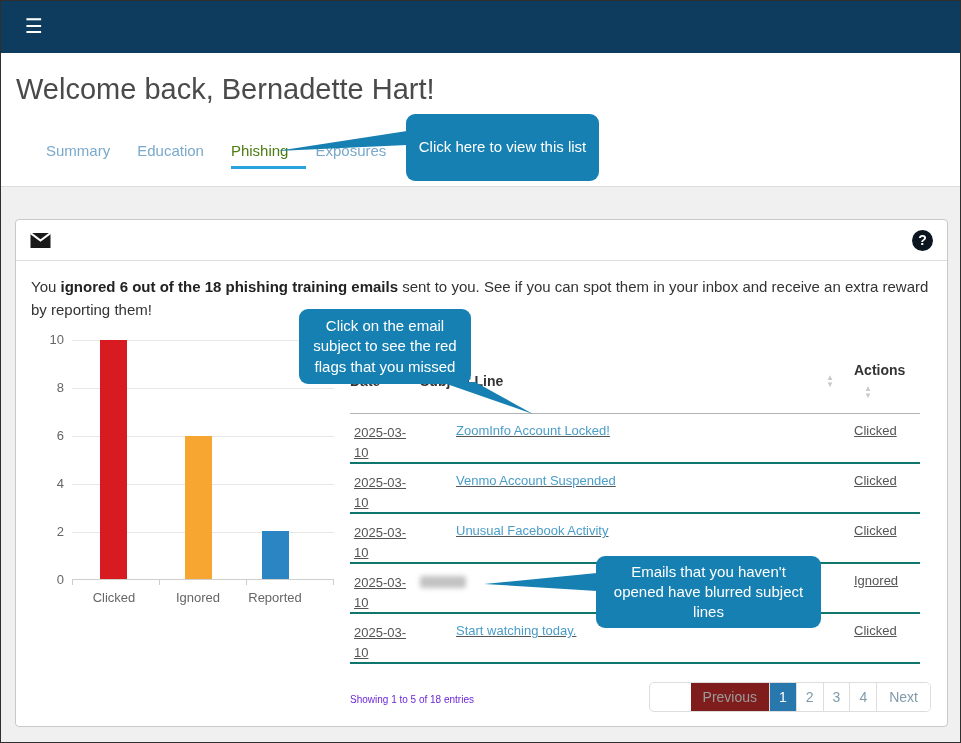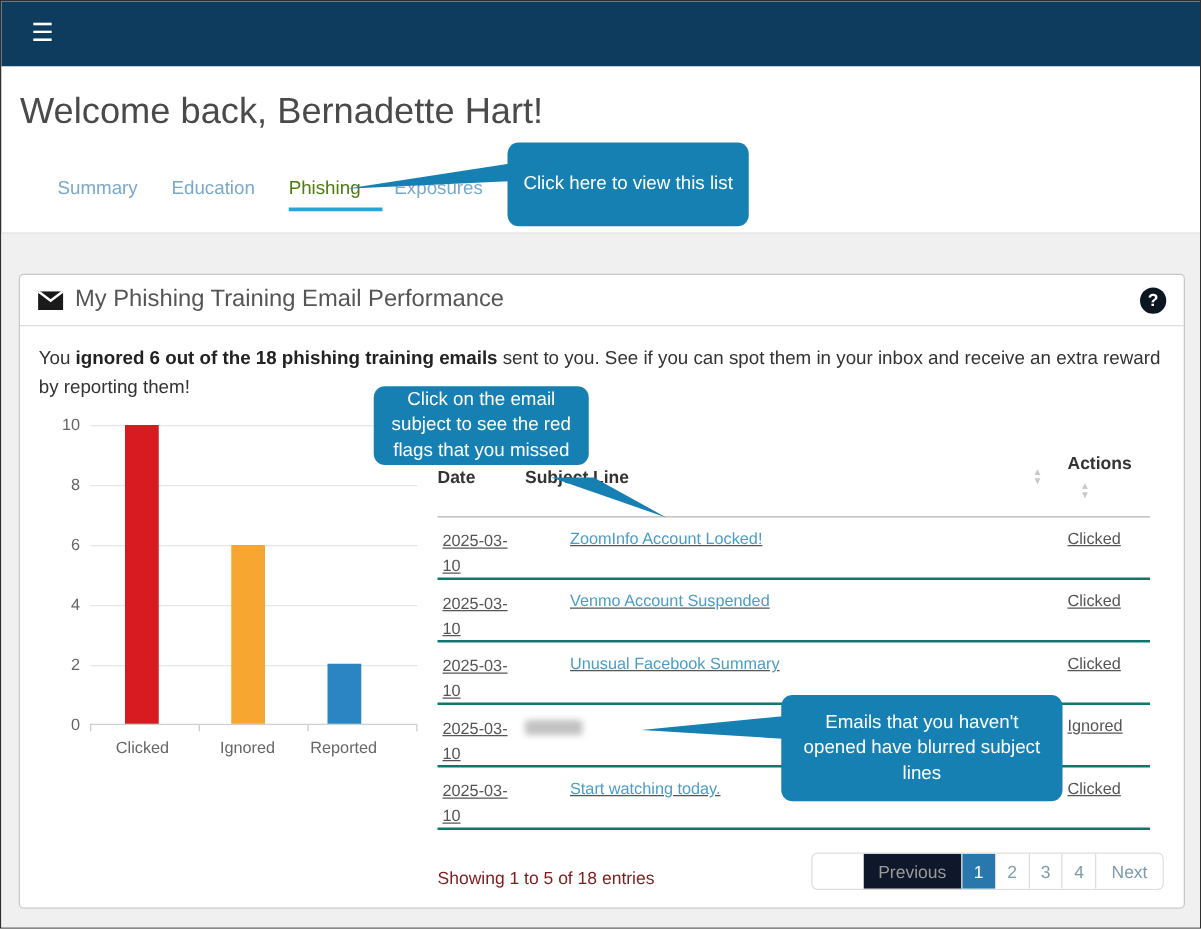--- a/index.html
+++ b/index.html
@@ -53,40 +53,40 @@
   .sort { display:inline-flex; flex-direction:column; color:#c9c9c9; font-size:8px; line-height:7px;
           cursor:pointer; }
   td { font-size:13px; color:#555; padding:9px 0 0; height:48px; vertical-align:top;
        border-bottom:2px solid #0f766e;text-decoration:underline; }
   td.date { padding-left:4px; line-height:1.5; }
   td.actions { padding-left:14px; }
   a.subject { color:#4a9dc8; text-decoration:none; cursor:pointer;margin-left:36px; }
   .blurred { display:inline-block; width:46px; height:12px; background:#909090; border-radius:2px;
              filter:blur(2.5px); opacity:.55; margin-top:3px; }
 
-  .table-footer-text { position:absolute; left:334px; top:474px; font-size:14px; color:#7f1d1d; }
+  .table-footer-text { position:absolute; left:334px; top:474px; font-size:10px; color:#6d28d9; }
   .pagination { position:absolute; right:16px; top:462px; display:inline-flex; border:1px solid #ddd;
                 border-radius:5px; overflow:hidden; background:#fff; }
   .page-item { font-size:14px; padding:6px 12px; color:#7f9aab; border-left:1px solid #ddd; cursor:pointer;
                background:#fff; }
   .page-item:first-child { border-left:none; }
   .page-item.num { padding:6px 9px; }
-  .page-item.prev { background:#0f172a; color:#9b9b9b;margin-left:41px; }
+  .page-item.prev { background:#7f1d1d; color:#9b9b9b;margin-left:41px; }
   .page-item.active { background:#2878ad; color:#fff; }
 
   
   .callout { position:absolute; background:#1780b2; color:#fff; font-size:15px; text-align:center;
              border-radius:9px; display:flex; align-items:center; justify-content:center;
              line-height:1.35; z-index:5; padding:4px 10px; }
   .callout svg { position:absolute; overflow:visible; }
   #callout-tabs { left:405px; top:113px; width:193px; height:67px; }
   #callout-tabs svg { left:-129px; top:14px; }
-  #callout-subject { left:298px; top:308px; width:172px; height:63px; }
+  #callout-subject { left:298px; top:308px; width:172px; height:75px; }
   #callout-subject svg { left:132px; top:73px; }
-  #callout-blur { left:624px; top:555px; width:225px; height:85px; }
+  #callout-blur { left:595px; top:555px; width:225px; height:72px; }
   #callout-blur svg { left:-112px; top:15px; }
 </style>
 </head>
 <body>
 
 <div id="page">
 
   <div class="navbar">
     <span class="hamburger">☰</span>
   </div>
@@ -104,21 +104,20 @@
   <div class="section-divider"></div>
   <div class="content-bg"></div>
 
   <div class="panel">
 
     <div class="panel-header">
       <svg width="21" height="15" viewBox="0 0 24 18">
         <rect width="24" height="18" fill="#1a1a1a"></rect>
         <path d="M0 0 L12 9 L24 0" stroke="#fff" stroke-width="2.4" fill="none"></path>
       </svg>
-      <span class="panel-title">My Phishing Training Email Performance</span>
       <span class="help-btn">?</span>
     </div>
 
     <div class="intro"><span>You </span><b>ignored 6 out of the 18 phishing training emails</b><span> sent to you. See if you can spot them in your inbox and receive an extra reward by reporting them!</span></div>
 
     <div class="chart">
       <div class="ytick" style="top:0">10</div>
       <div class="ytick" style="top:48px">8</div>
       <div class="ytick" style="top:96px">6</div>
       <div class="ytick" style="top:144px">4</div>
@@ -180,21 +179,21 @@
             <td><a class="subject">ZoomInfo Account Locked!</a></td>
             <td class="actions">Clicked</td>
           </tr>
           <tr>
             <td class="date">2025-03-10</td>
             <td><a class="subject">Venmo Account Suspended</a></td>
             <td class="actions">Clicked</td>
           </tr>
           <tr>
             <td class="date">2025-03-10</td>
-            <td><a class="subject">Unusual Facebook Summary</a></td>
+            <td><a class="subject">Unusual Facebook Activity</a></td>
             <td class="actions">Clicked</td>
           </tr>
           <tr>
             <td class="date">2025-03-10</td>
             <td><span class="blurred"></span></td>
             <td class="actions">Ignored</td>
           </tr>
           <tr>
             <td class="date">2025-03-10</td>
             <td><a class="subject">Start watching today.</a></td>

